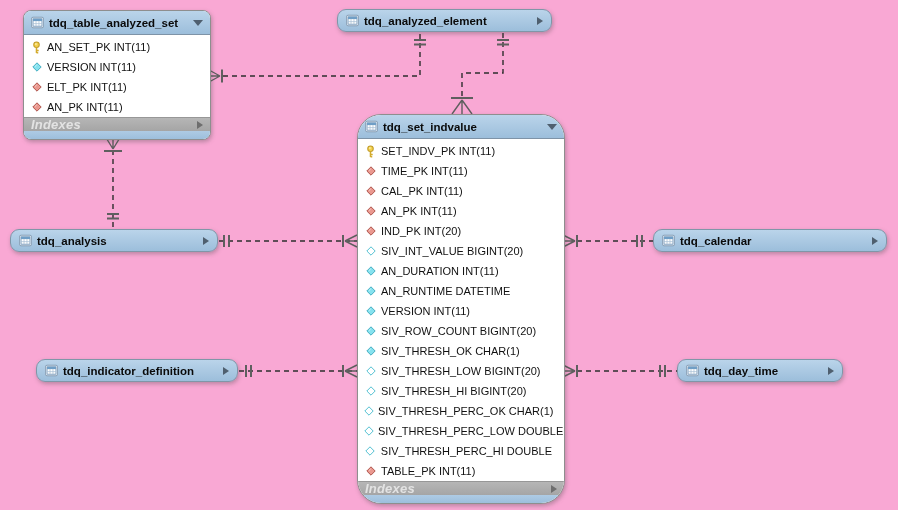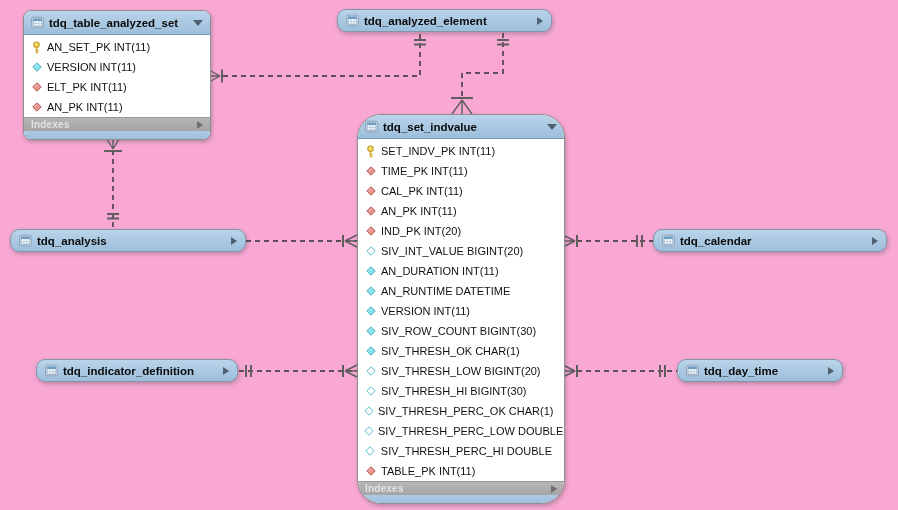--- a/index.html
+++ b/index.html
@@ -13,21 +13,21 @@
        background:#ffffff;box-shadow:1px 2px 4px rgba(70,70,70,.35);overflow:hidden;}
   .tbl-header{height:23px;display:flex;align-items:center;gap:5px;padding:0 7px;
        background:linear-gradient(#bad4ea,#9cbedb);border-bottom:1px solid #7e93a7;}
   .tbl-title{font-size:11.5px;font-weight:bold;color:#0a0a0a;white-space:nowrap;}
   .tbl-body{padding:2px 12px 0 6px;background:#ffffff;}
   .field-row{height:20px;display:flex;align-items:center;gap:4px;font-size:11px;color:#111;
        white-space:nowrap;}
   .field-icon{width:13px;display:inline-flex;justify-content:center;align-items:center;}
   .tbl-footer{height:13px;display:flex;align-items:center;padding:0 7px;
        background:linear-gradient(#b6b6b6,#a5a5a5);border-top:1px solid #979797;}
-  .tbl-footer-label{font-size:10px;font-weight:bold;color:#e3e3e3;letter-spacing:.2px;}
+  .tbl-footer-label{font-size:13px;font-weight:bold;color:#e3e3e3;letter-spacing:.2px;font-style:italic;}
   .tbl-strip{height:8px;background:linear-gradient(#aecbe4,#9dbfdc);}
 
   
   .tbl-collapsed{position:absolute;z-index:2;height:23px;border:1px solid #8096a8;border-radius:9px;
        background:linear-gradient(#bad4ea,#9cbedb);box-shadow:1px 2px 4px rgba(70,70,70,.35);
        display:flex;align-items:center;gap:5px;padding:0 8px;box-sizing:border-box;}
 
   .spacer{flex:1;}
   .tri-down{width:0;height:0;border-left:5px solid transparent;border-right:5px solid transparent;
        border-top:6px solid #4f5f6f;}
@@ -263,21 +263,21 @@
           </span>
           <span>VERSION INT(11)</span>
         </div>
         <div class="field-row">
           <span class="field-icon">
             <svg viewBox="0 0 11 11" width="10" height="10">
               <path d="M5.5 0.9 L10.1 5.5 L5.5 10.1 L0.9 5.5 Z" fill="#86e2ef" stroke="#3aa9bd" stroke-width="1"></path>
               <path d="M3.4 5 L5.2 3.2" stroke="#d8f7fb" stroke-width="1" fill="none"></path>
             </svg>
           </span>
-          <span>SIV_ROW_COUNT BIGINT(30)</span>
+          <span>SIV_ROW_COUNT BIGINT(20)</span>
         </div>
         <div class="field-row">
           <span class="field-icon">
             <svg viewBox="0 0 11 11" width="10" height="10">
               <path d="M5.5 0.9 L10.1 5.5 L5.5 10.1 L0.9 5.5 Z" fill="#86e2ef" stroke="#3aa9bd" stroke-width="1"></path>
               <path d="M3.4 5 L5.2 3.2" stroke="#d8f7fb" stroke-width="1" fill="none"></path>
             </svg>
           </span>
           <span>SIV_THRESH_OK CHAR(1)</span>
         </div>
@@ -288,21 +288,21 @@
             </svg>
           </span>
           <span>SIV_THRESH_LOW BIGINT(20)</span>
         </div>
         <div class="field-row">
           <span class="field-icon">
             <svg viewBox="0 0 11 11" width="10" height="10">
               <path d="M5.5 0.9 L10.1 5.5 L5.5 10.1 L0.9 5.5 Z" fill="#ffffff" stroke="#55c1d2" stroke-width="1.1"></path>
             </svg>
           </span>
-          <span>SIV_THRESH_HI BIGINT(30)</span>
+          <span>SIV_THRESH_HI BIGINT(20)</span>
         </div>
         <div class="field-row">
           <span class="field-icon">
             <svg viewBox="0 0 11 11" width="10" height="10">
               <path d="M5.5 0.9 L10.1 5.5 L5.5 10.1 L0.9 5.5 Z" fill="#ffffff" stroke="#55c1d2" stroke-width="1.1"></path>
             </svg>
           </span>
           <span>SIV_THRESH_PERC_OK CHAR(1)</span>
         </div>
         <div class="field-row">
@@ -332,21 +332,21 @@
         </div>
       </div>
     <div class="tbl-footer">
       <span class="tbl-footer-label">Indexes</span>
       <span class="spacer"></span>
       <span class="tri-right gray"></span>
     </div>
     <div class="tbl-strip"></div>
   </div>
 
-  <div class="tbl-collapsed" style="left:10px;top:229px;width:236px;">
+  <div class="tbl-collapsed" style="left:10px;top:229px;width:208px;">
     <span class="field-icon">
       <svg viewBox="0 0 16 14" width="15" height="13">
           <rect x="0.5" y="0.5" width="15" height="13" rx="2" fill="#e9eff5" stroke="#7a93ab"></rect>
           <rect x="2.5" y="2.5" width="11" height="9" fill="#ffffff" stroke="#5f87ad" stroke-width="0.9"></rect>
           <rect x="2.5" y="2.5" width="11" height="2.8" fill="#6f9ec6"></rect>
           <path d="M6.2 5.3 V11.5 M9.8 5.3 V11.5 M2.5 8.4 H13.5" stroke="#a5bdd3" stroke-width="0.9" fill="none"></path>
         </svg>
     </span>
     <span class="tbl-title">tdq_analysis</span>
     <span class="spacer"></span>

